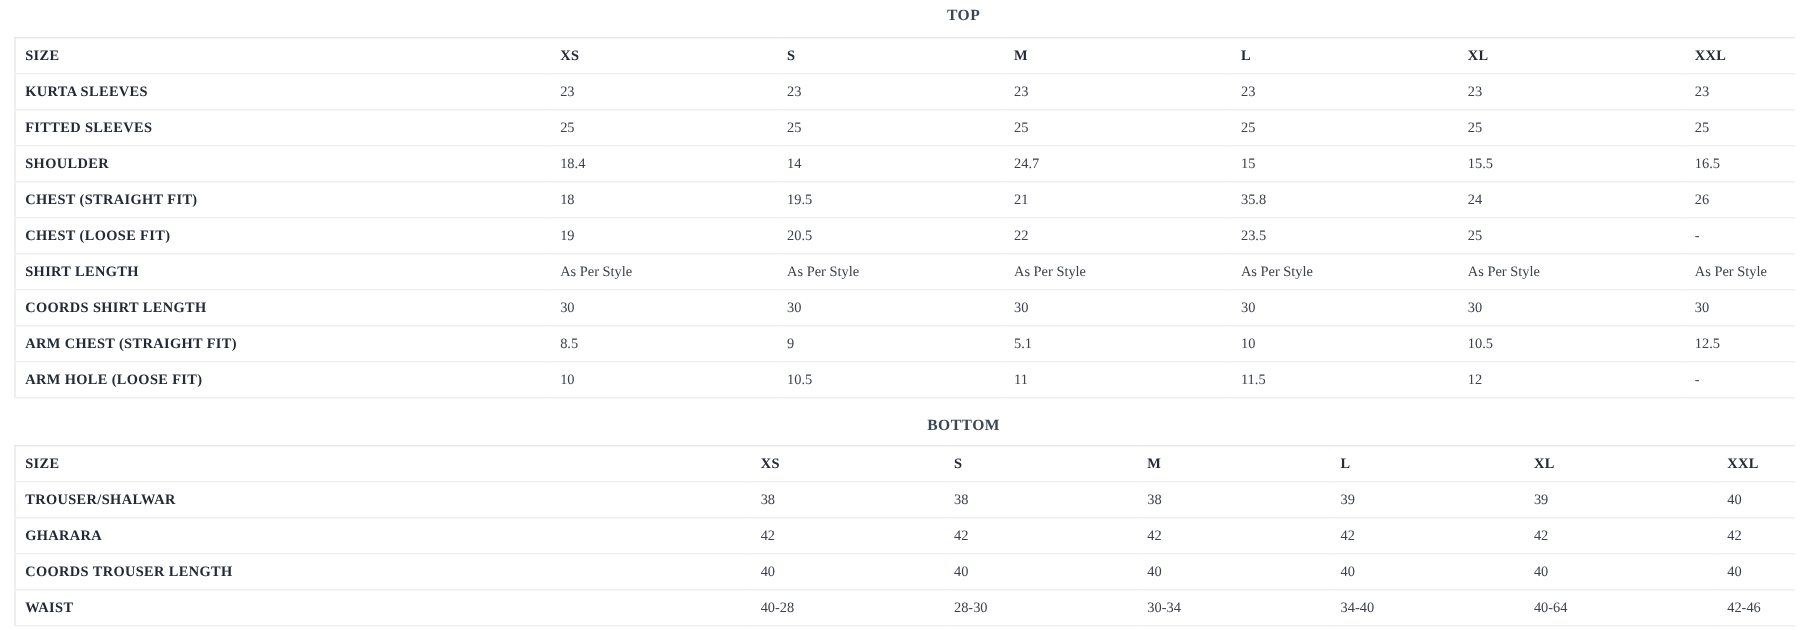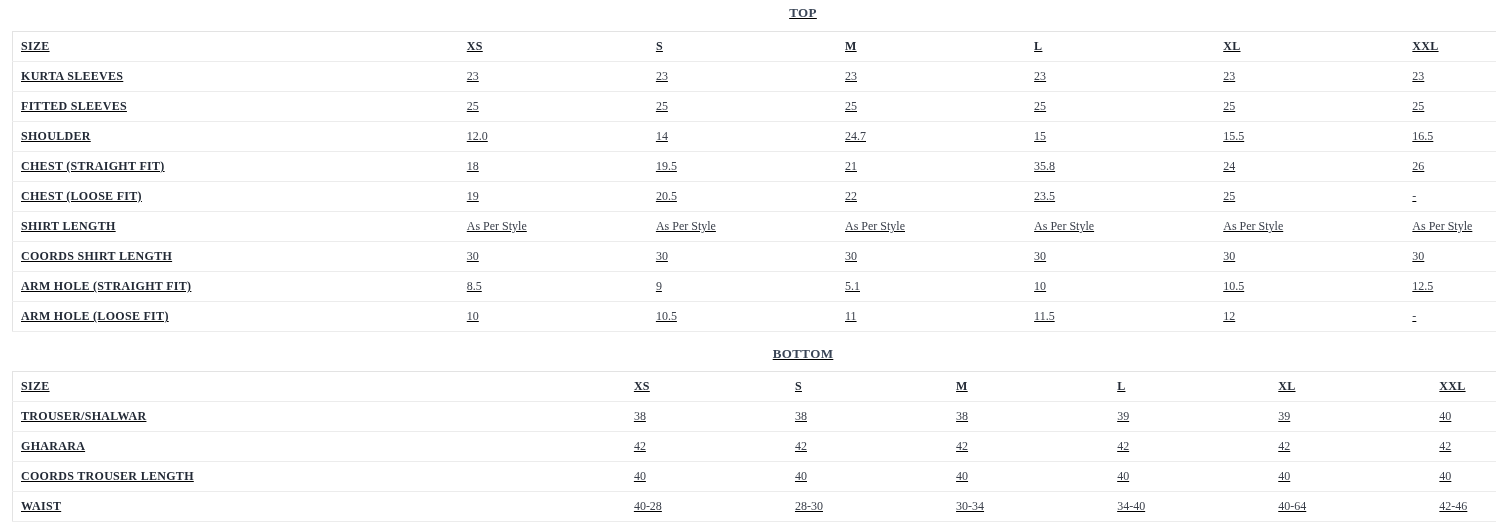--- a/index.html
+++ b/index.html
@@ -8,21 +8,20 @@
     background: #ffffff;
     width: 1500px;
     height: 525px;
     overflow: hidden;
     font-family: "Liberation Serif", "DejaVu Serif", serif;
   }
   .clip {
     width: 1496px;
     height: 525px;
     overflow: hidden;
-    text-decoration: underline;
   }
   .inner {
     width: 1594px;
     padding-left: 12px;
     box-sizing: border-box;
   }
   .section-title {
     display: block;
     width: 1582px;
     text-align: center;
@@ -109,21 +108,21 @@
             <th>FITTED SLEEVES</th>
             <td>25</td>
             <td>25</td>
             <td>25</td>
             <td>25</td>
             <td>25</td>
             <td>25</td>
           </tr>
           <tr>
             <th>SHOULDER</th>
-            <td>12.0</td>
+            <td>18.4</td>
             <td>14</td>
             <td>24.7</td>
             <td>15</td>
             <td>15.5</td>
             <td>16.5</td>
           </tr>
           <tr>
             <th>CHEST (STRAIGHT FIT)</th>
             <td>18</td>
             <td>19.5</td>
@@ -153,21 +152,21 @@
           <tr>
             <th>COORDS SHIRT LENGTH</th>
             <td>30</td>
             <td>30</td>
             <td>30</td>
             <td>30</td>
             <td>30</td>
             <td>30</td>
           </tr>
           <tr>
-            <th>ARM HOLE (STRAIGHT FIT)</th>
+            <th>ARM CHEST (STRAIGHT FIT)</th>
             <td>8.5</td>
             <td>9</td>
             <td>5.1</td>
             <td>10</td>
             <td>10.5</td>
             <td>12.5</td>
           </tr>
           <tr>
             <th>ARM HOLE (LOOSE FIT)</th>
             <td>10</td>

